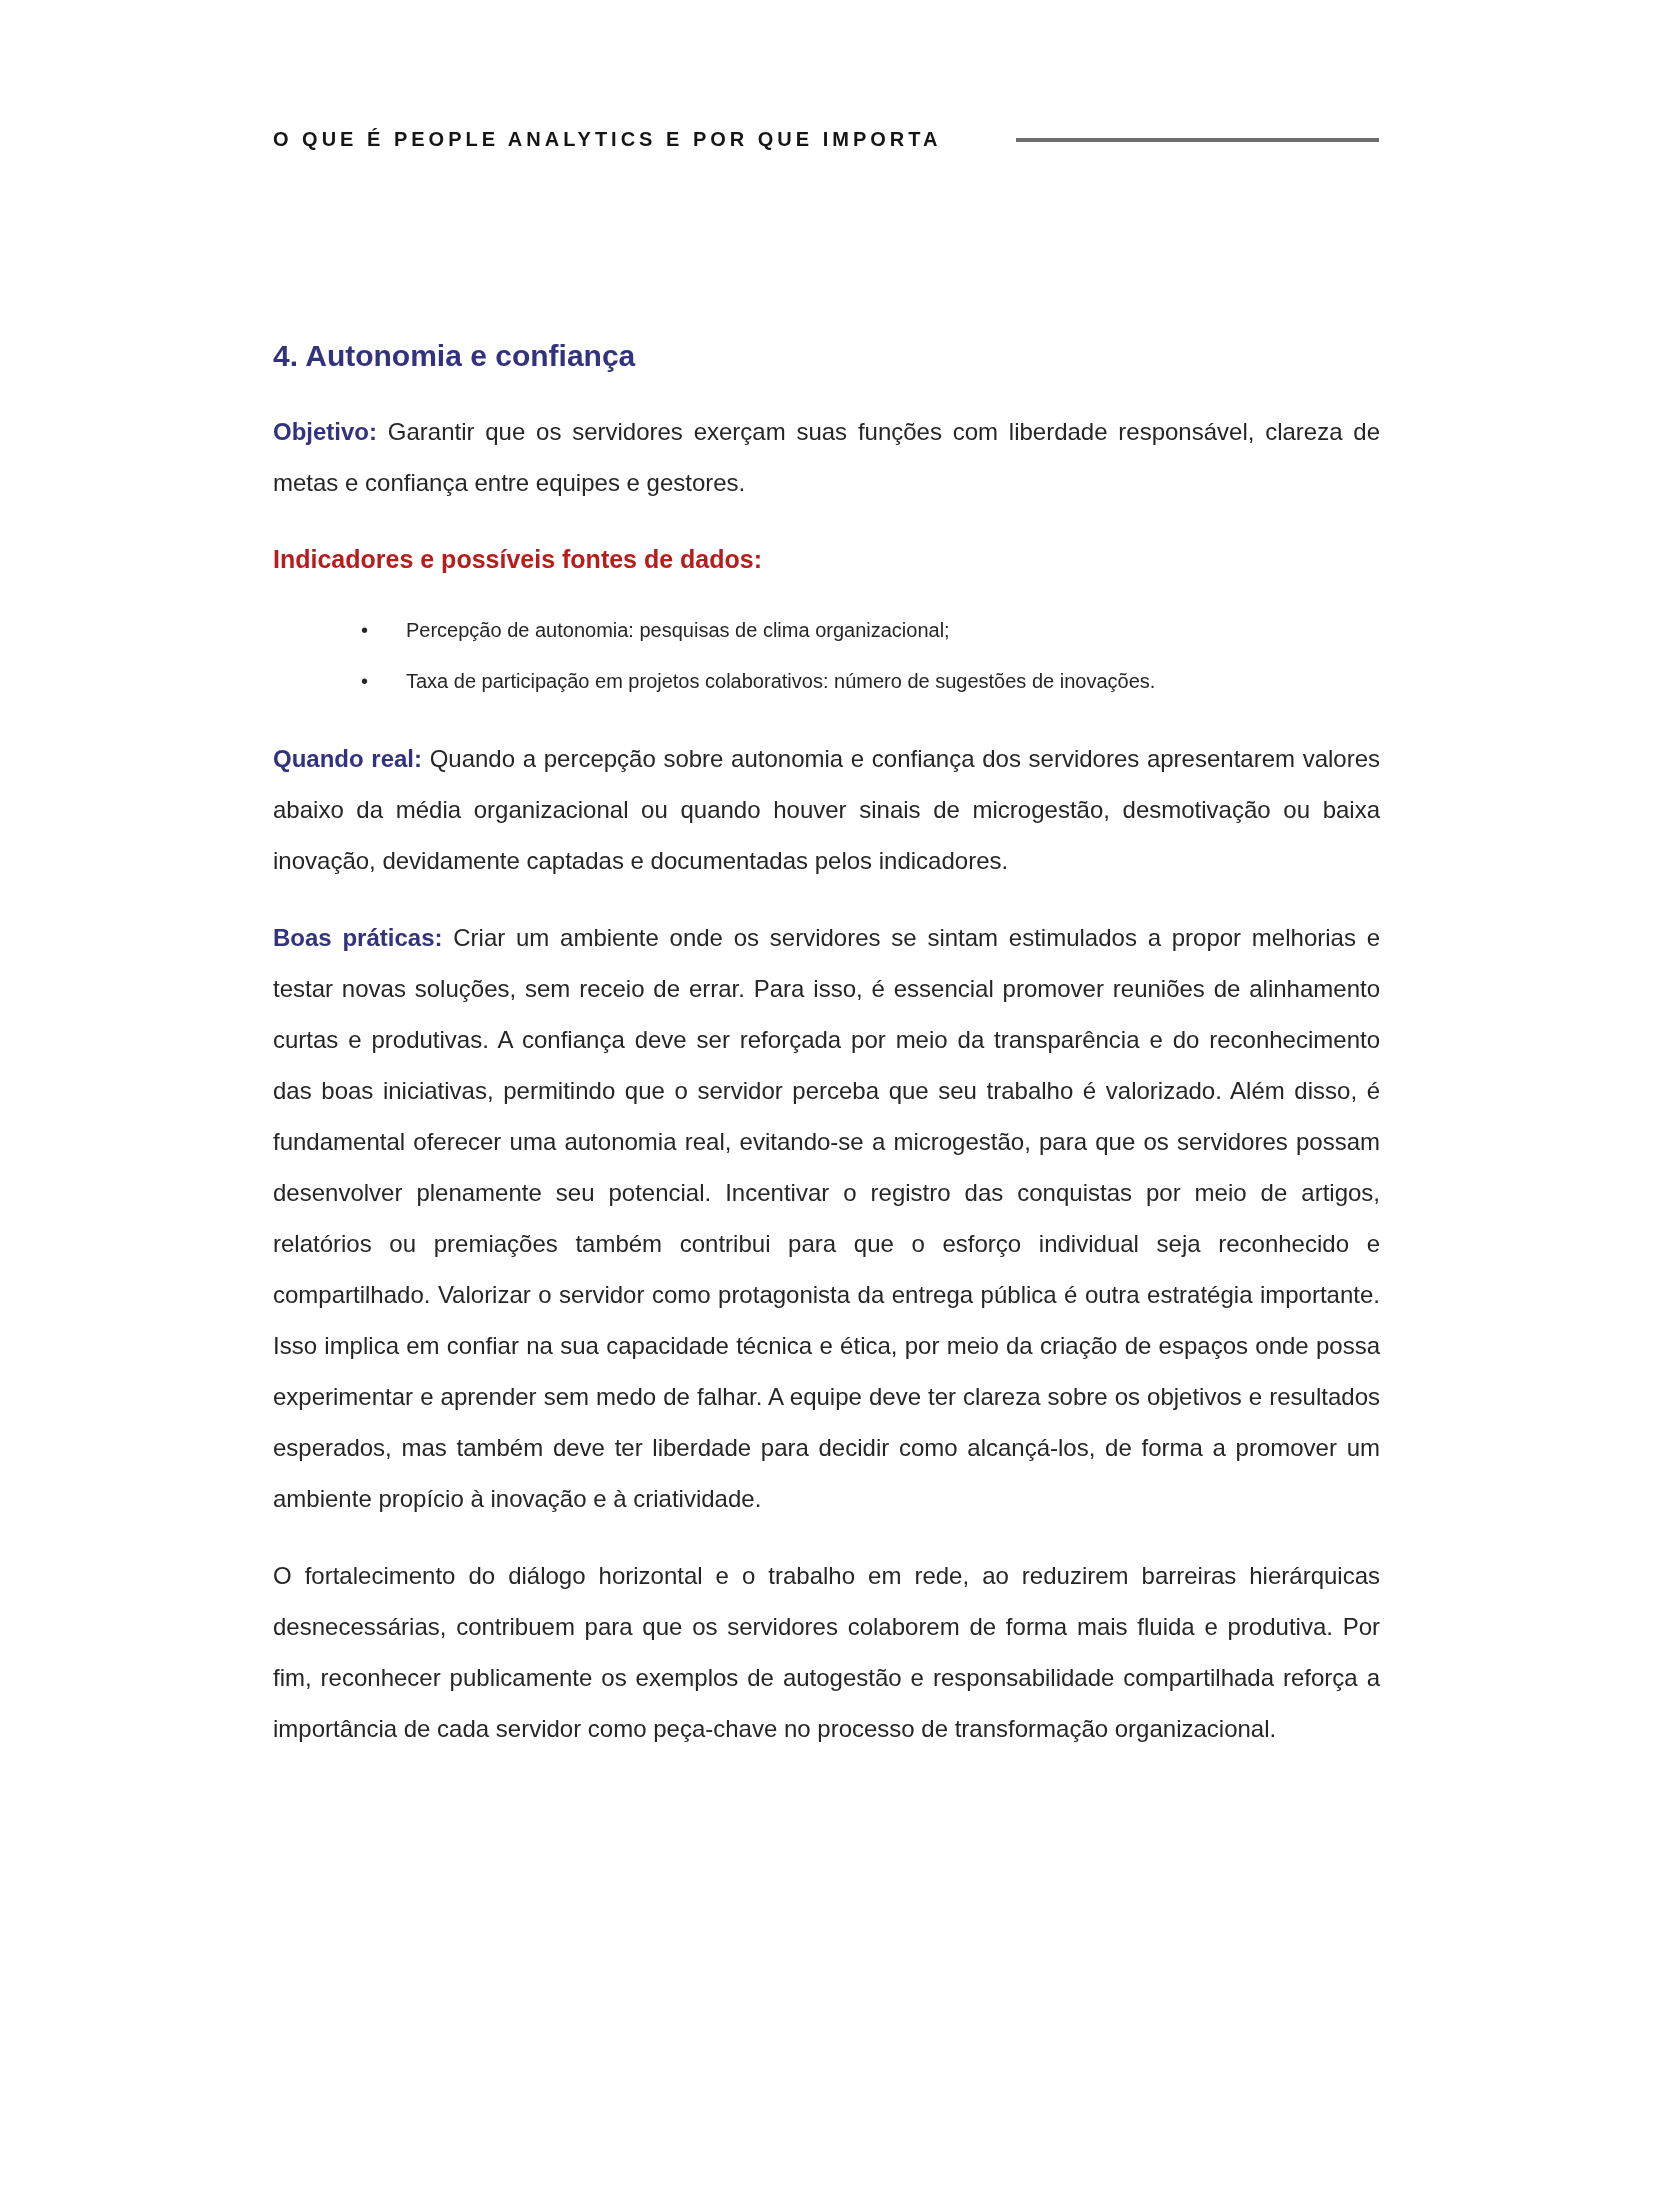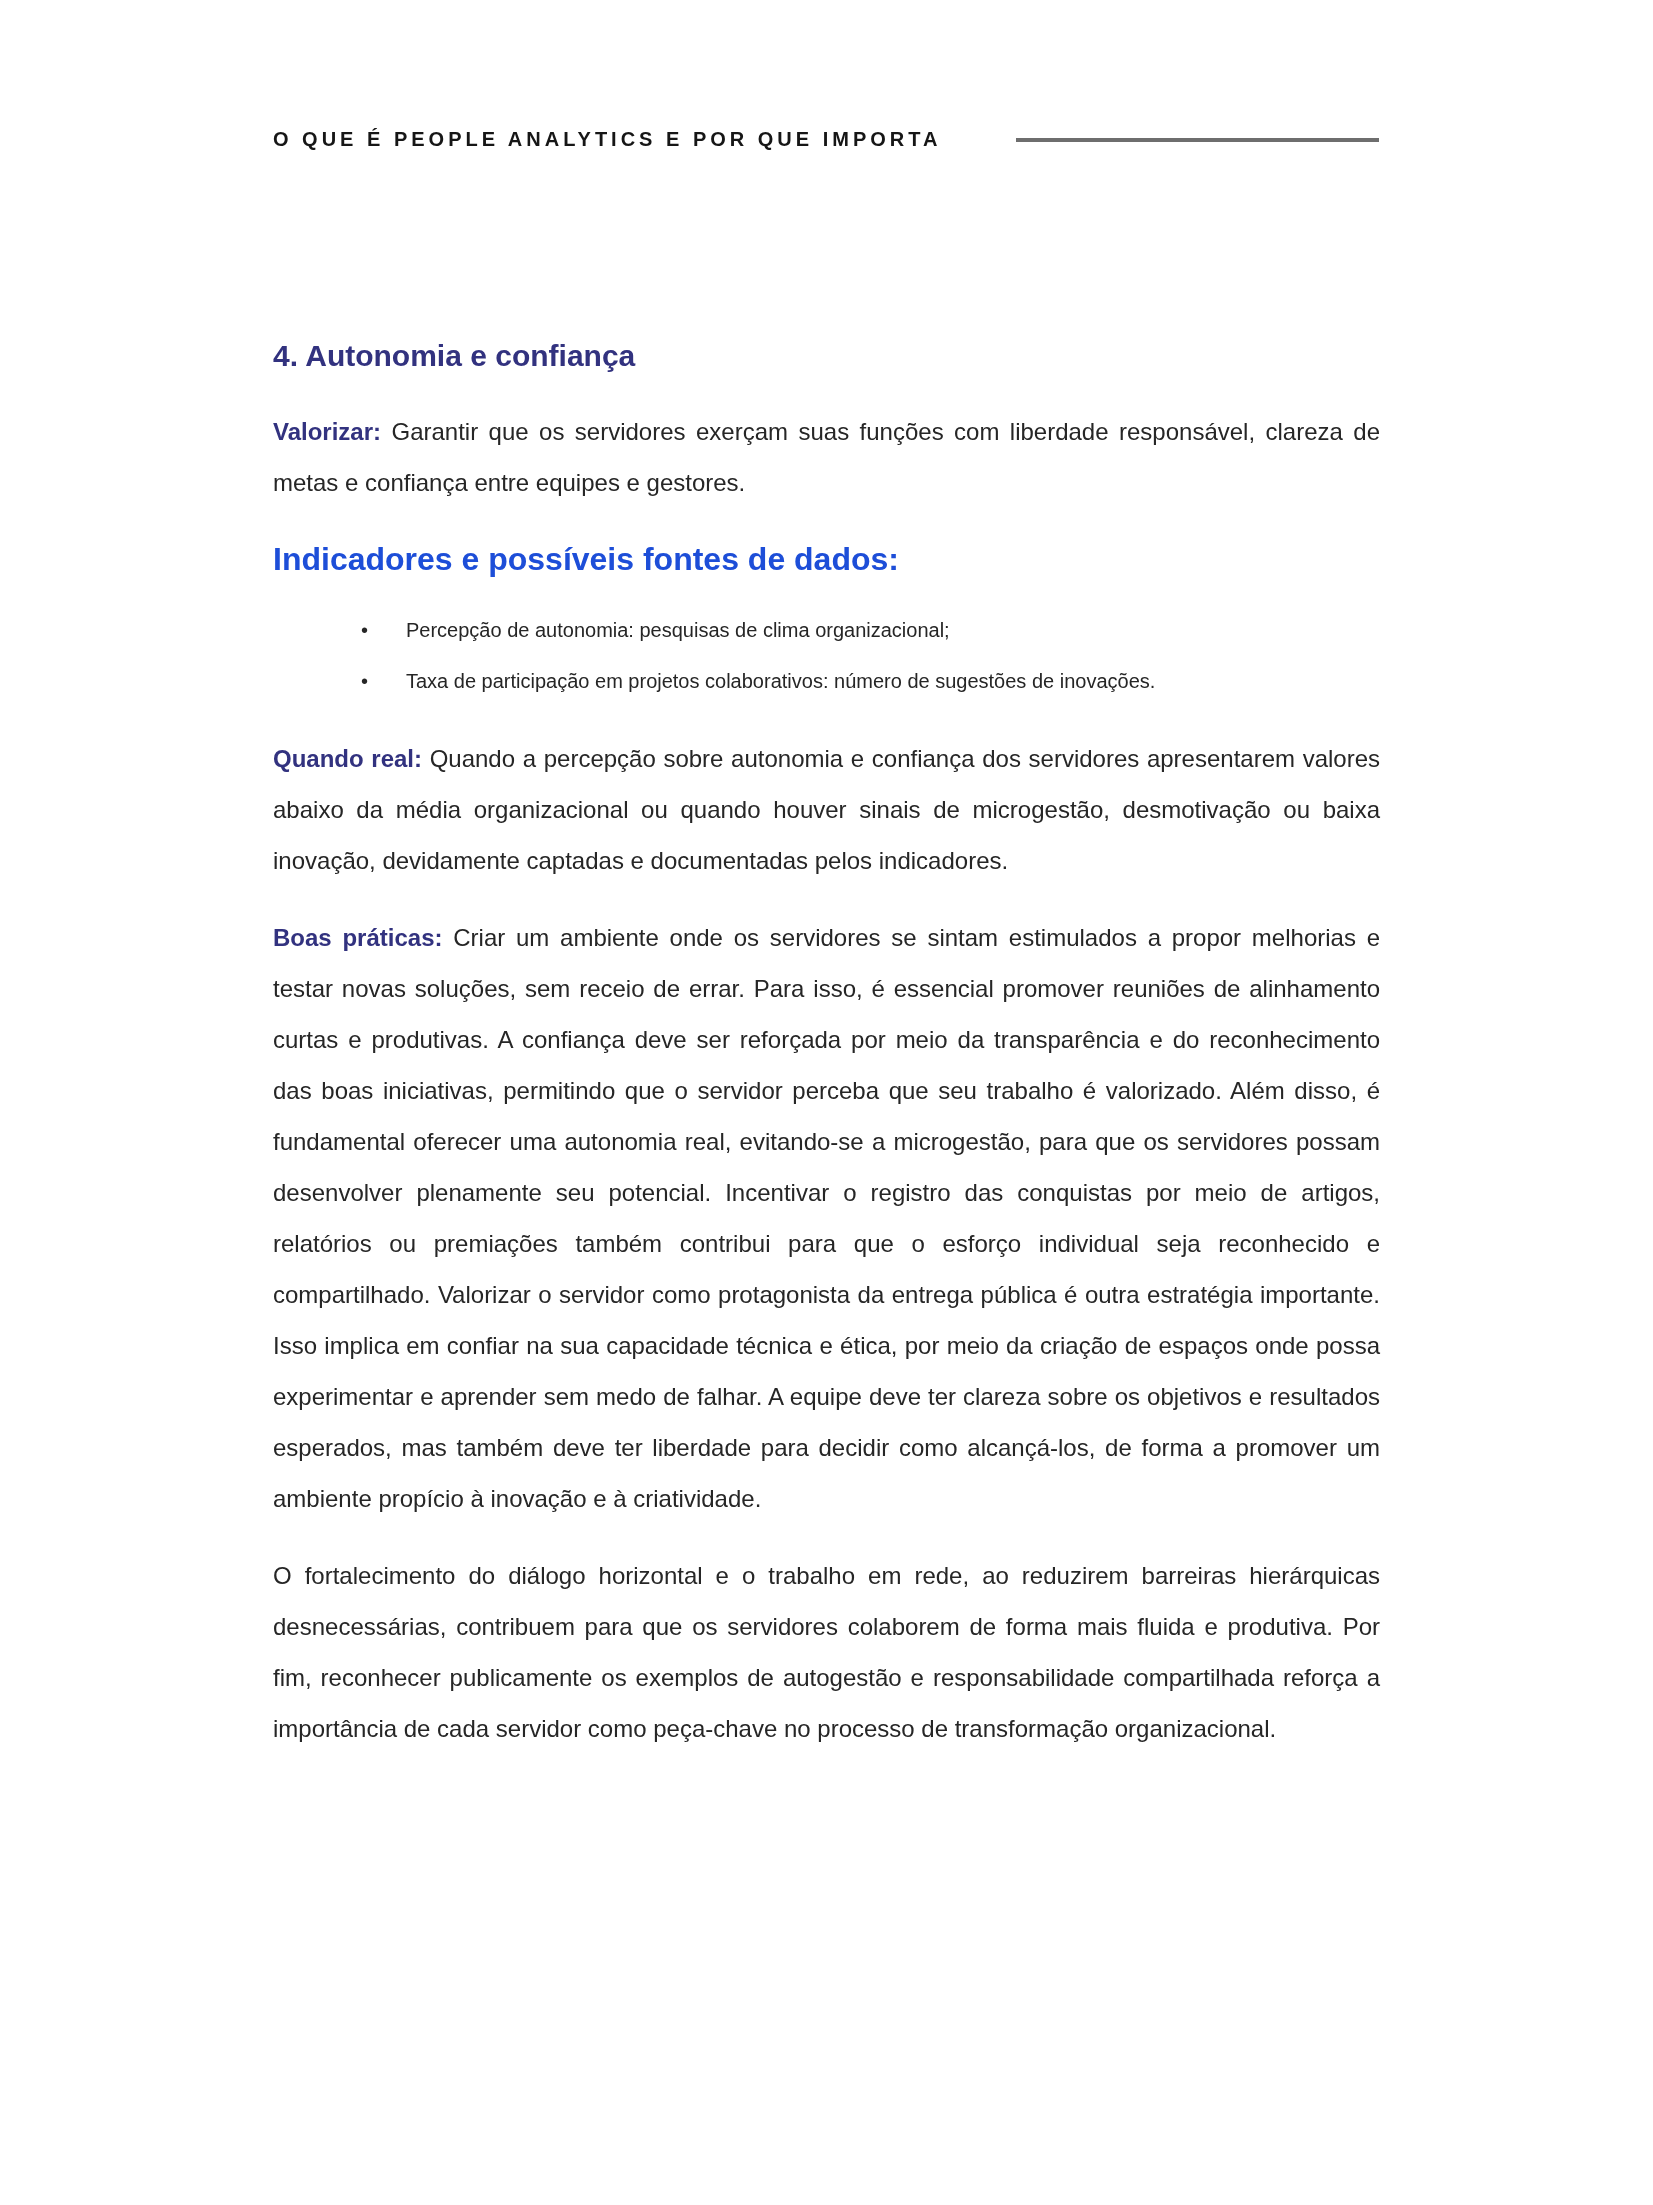--- a/index.html
+++ b/index.html
@@ -64,24 +64,24 @@
   }
   .content p.first-para {
     margin-top: 32px;
   }
   .lead {
     font-weight: 700;
     color: #32327f;
   }
   .subhead {
     margin: 26px 0 0 0;
-    font-size: 32px;
+    font-size: 25px;
     line-height: 51px;
     font-weight: 700;
-    color: #1d4ed8;
+    color: #b91c1c;
   }
   ul.indicator-list {
     margin: 20px 0 0 0;
     padding: 0;
     list-style: none;
   }
   ul.indicator-list li {
     position: relative;
     padding-left: 133px;
     font-size: 20px;
@@ -122,21 +122,21 @@
 
   <div class="running-header">
     <span class="title">O QUE É PEOPLE ANALYTICS E POR QUE IMPORTA</span>
     <span class="rule"></span>
   </div>
 
   <div class="content">
 
     <h2 class="section-heading">4. Autonomia e confiança</h2>
 
-    <p class="first-para"><strong class="lead">Valorizar:</strong> <span>Garantir que os servidores exerçam suas funções com liberdade responsável, clareza de metas e confiança entre equipes e gestores.</span></p>
+    <p class="first-para"><strong class="lead">Objetivo:</strong> <span>Garantir que os servidores exerçam suas funções com liberdade responsável, clareza de metas e confiança entre equipes e gestores.</span></p>
 
     <div class="subhead">Indicadores e possíveis fontes de dados:</div>
 
     <ul class="indicator-list">
       <li>Percepção de autonomia: pesquisas de clima organizacional;</li>
       <li>Taxa de participação em projetos colaborativos: número de sugestões de inovações.</li>
     </ul>
 
     <p><strong class="lead">Quando real:</strong> <span>Quando a percepção sobre autonomia e confiança dos servidores apresentarem valores abaixo da média organizacional ou quando houver sinais de microgestão, desmotivação ou baixa inovação, devidamente captadas e documentadas pelos indicadores.</span></p>
 

